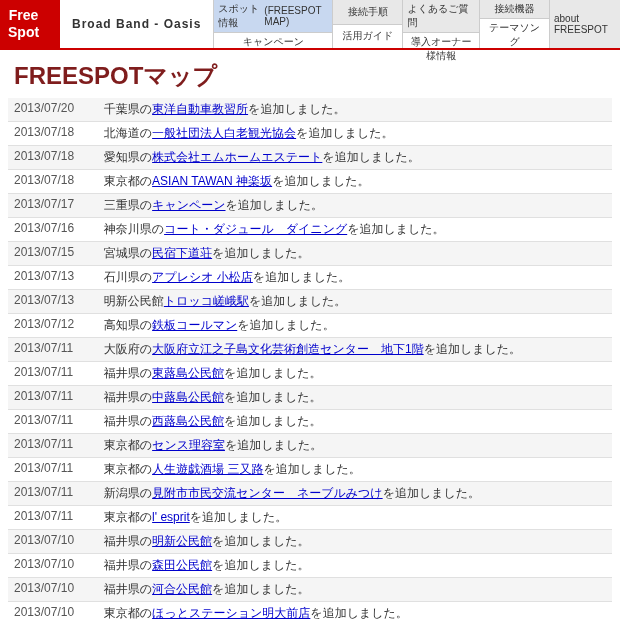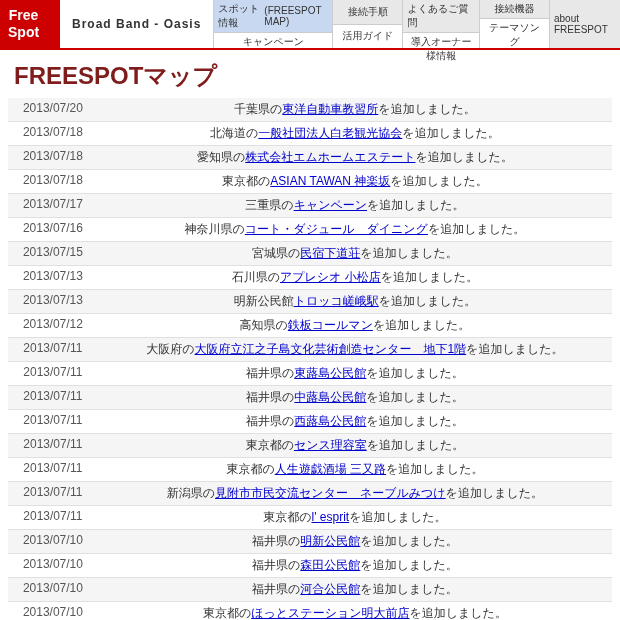--- a/index.html
+++ b/index.html
@@ -84,21 +84,20 @@
     }
     .content-wrapper {
       padding: 0 8px;
     }
     table {
       width: 100%;
       border-collapse: collapse;
     }
     tr {
       border-bottom: 1px solid #e0e0e0;
-      text-align: center;
     }
     tr:nth-child(odd) { background: #f5f5f5; }
     tr:nth-child(even) { background: #fff; }
     td {
       padding: 3px 6px;
       font-size: 12px;
       color: #333;
       vertical-align: top;
     }
     td.date-cell {

